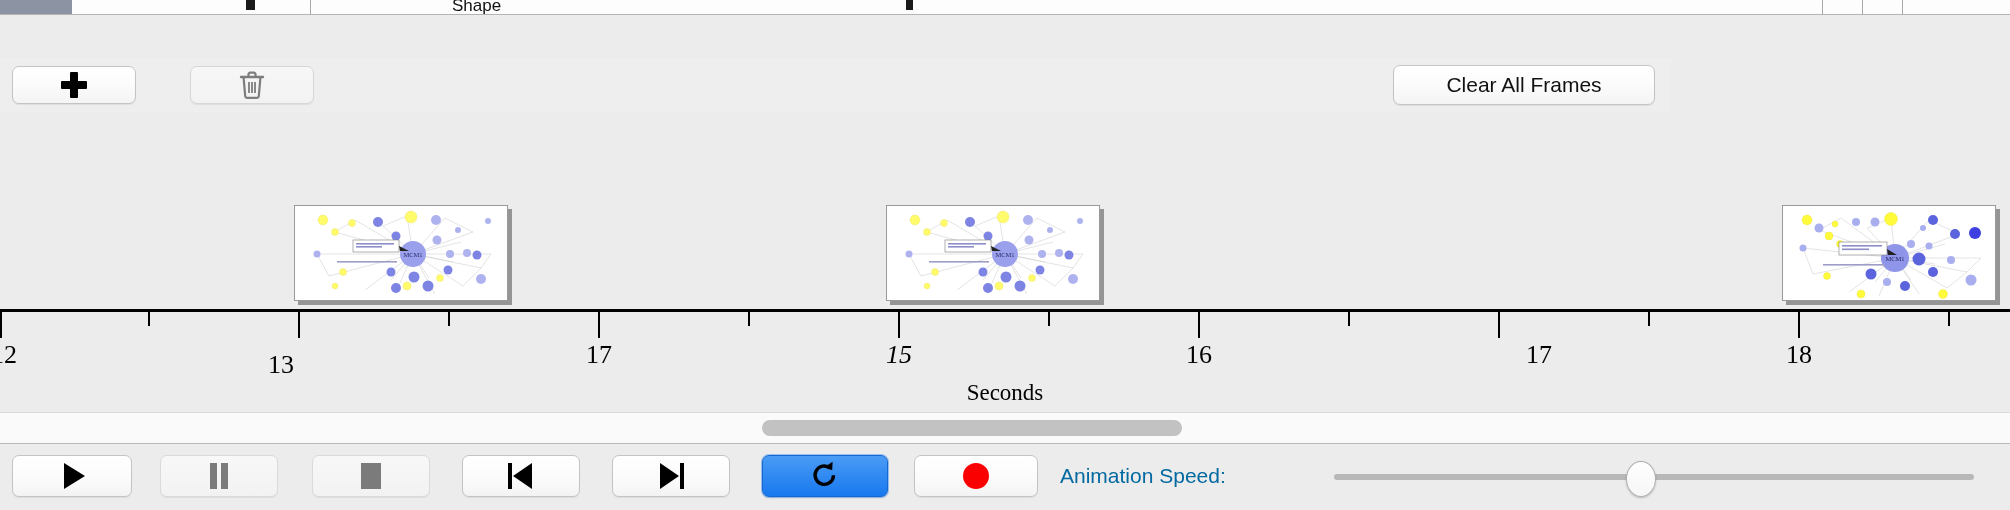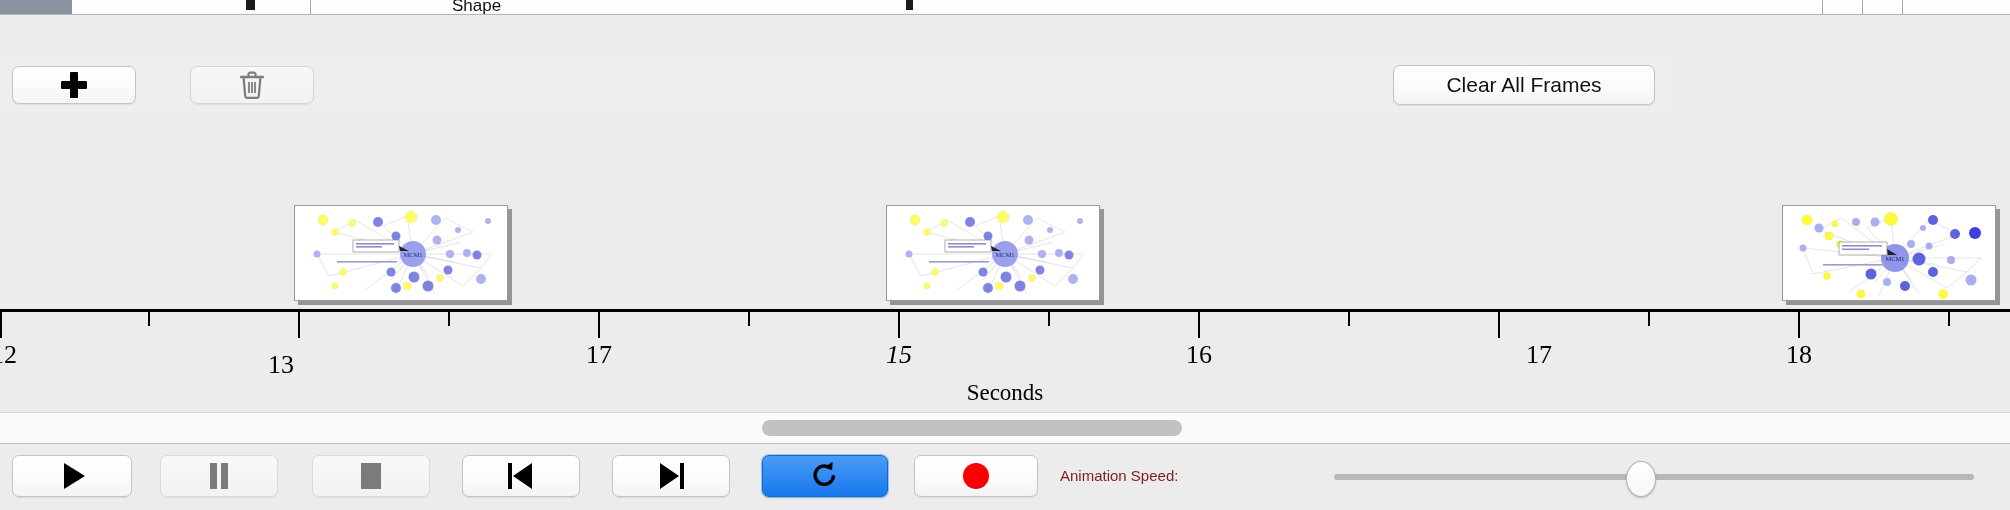--- a/index.html
+++ b/index.html
@@ -161,21 +161,21 @@
   .ic-skipb { width:26px;height:26px;position:relative;}
   .ic-skipb::before{content:"";position:absolute;left:0;top:0;width:4px;height:26px;background:#000;}
   .ic-skipb::after{content:"";position:absolute;left:5px;top:0;width:0;height:0;border-right:19px solid #000;border-top:13px solid transparent;border-bottom:13px solid transparent;}
   .ic-skipf { width:26px;height:26px;position:relative;}
   .ic-skipf::before{content:"";position:absolute;right:0;top:0;width:4px;height:26px;background:#000;}
   .ic-skipf::after{content:"";position:absolute;right:5px;top:0;width:0;height:0;border-left:19px solid #000;border-top:13px solid transparent;border-bottom:13px solid transparent;}
   .ic-rec { width:26px;height:26px;border-radius:50%;background:#fb0000;}
 
   .speed-label {
     position: absolute; top: 11px; height: 42px; line-height: 42px;
-    font-size: 15px; color: #7f1d1d; white-space: nowrap;
+    font-size: 21px; color: #0369a1; white-space: nowrap;
     font-family: "Liberation Sans", sans-serif;
   }
   .slider { position: absolute; top: 11px; height: 42px; }
   .slider-track {
     position:absolute; left:0; top:19px; width:100%; height:6px;
     background:#b8b8b8; border-radius:3px;
   }
   .slider-thumb {
     position:absolute; top:6px; width:28px; height:34px;
     border-radius:50%;

